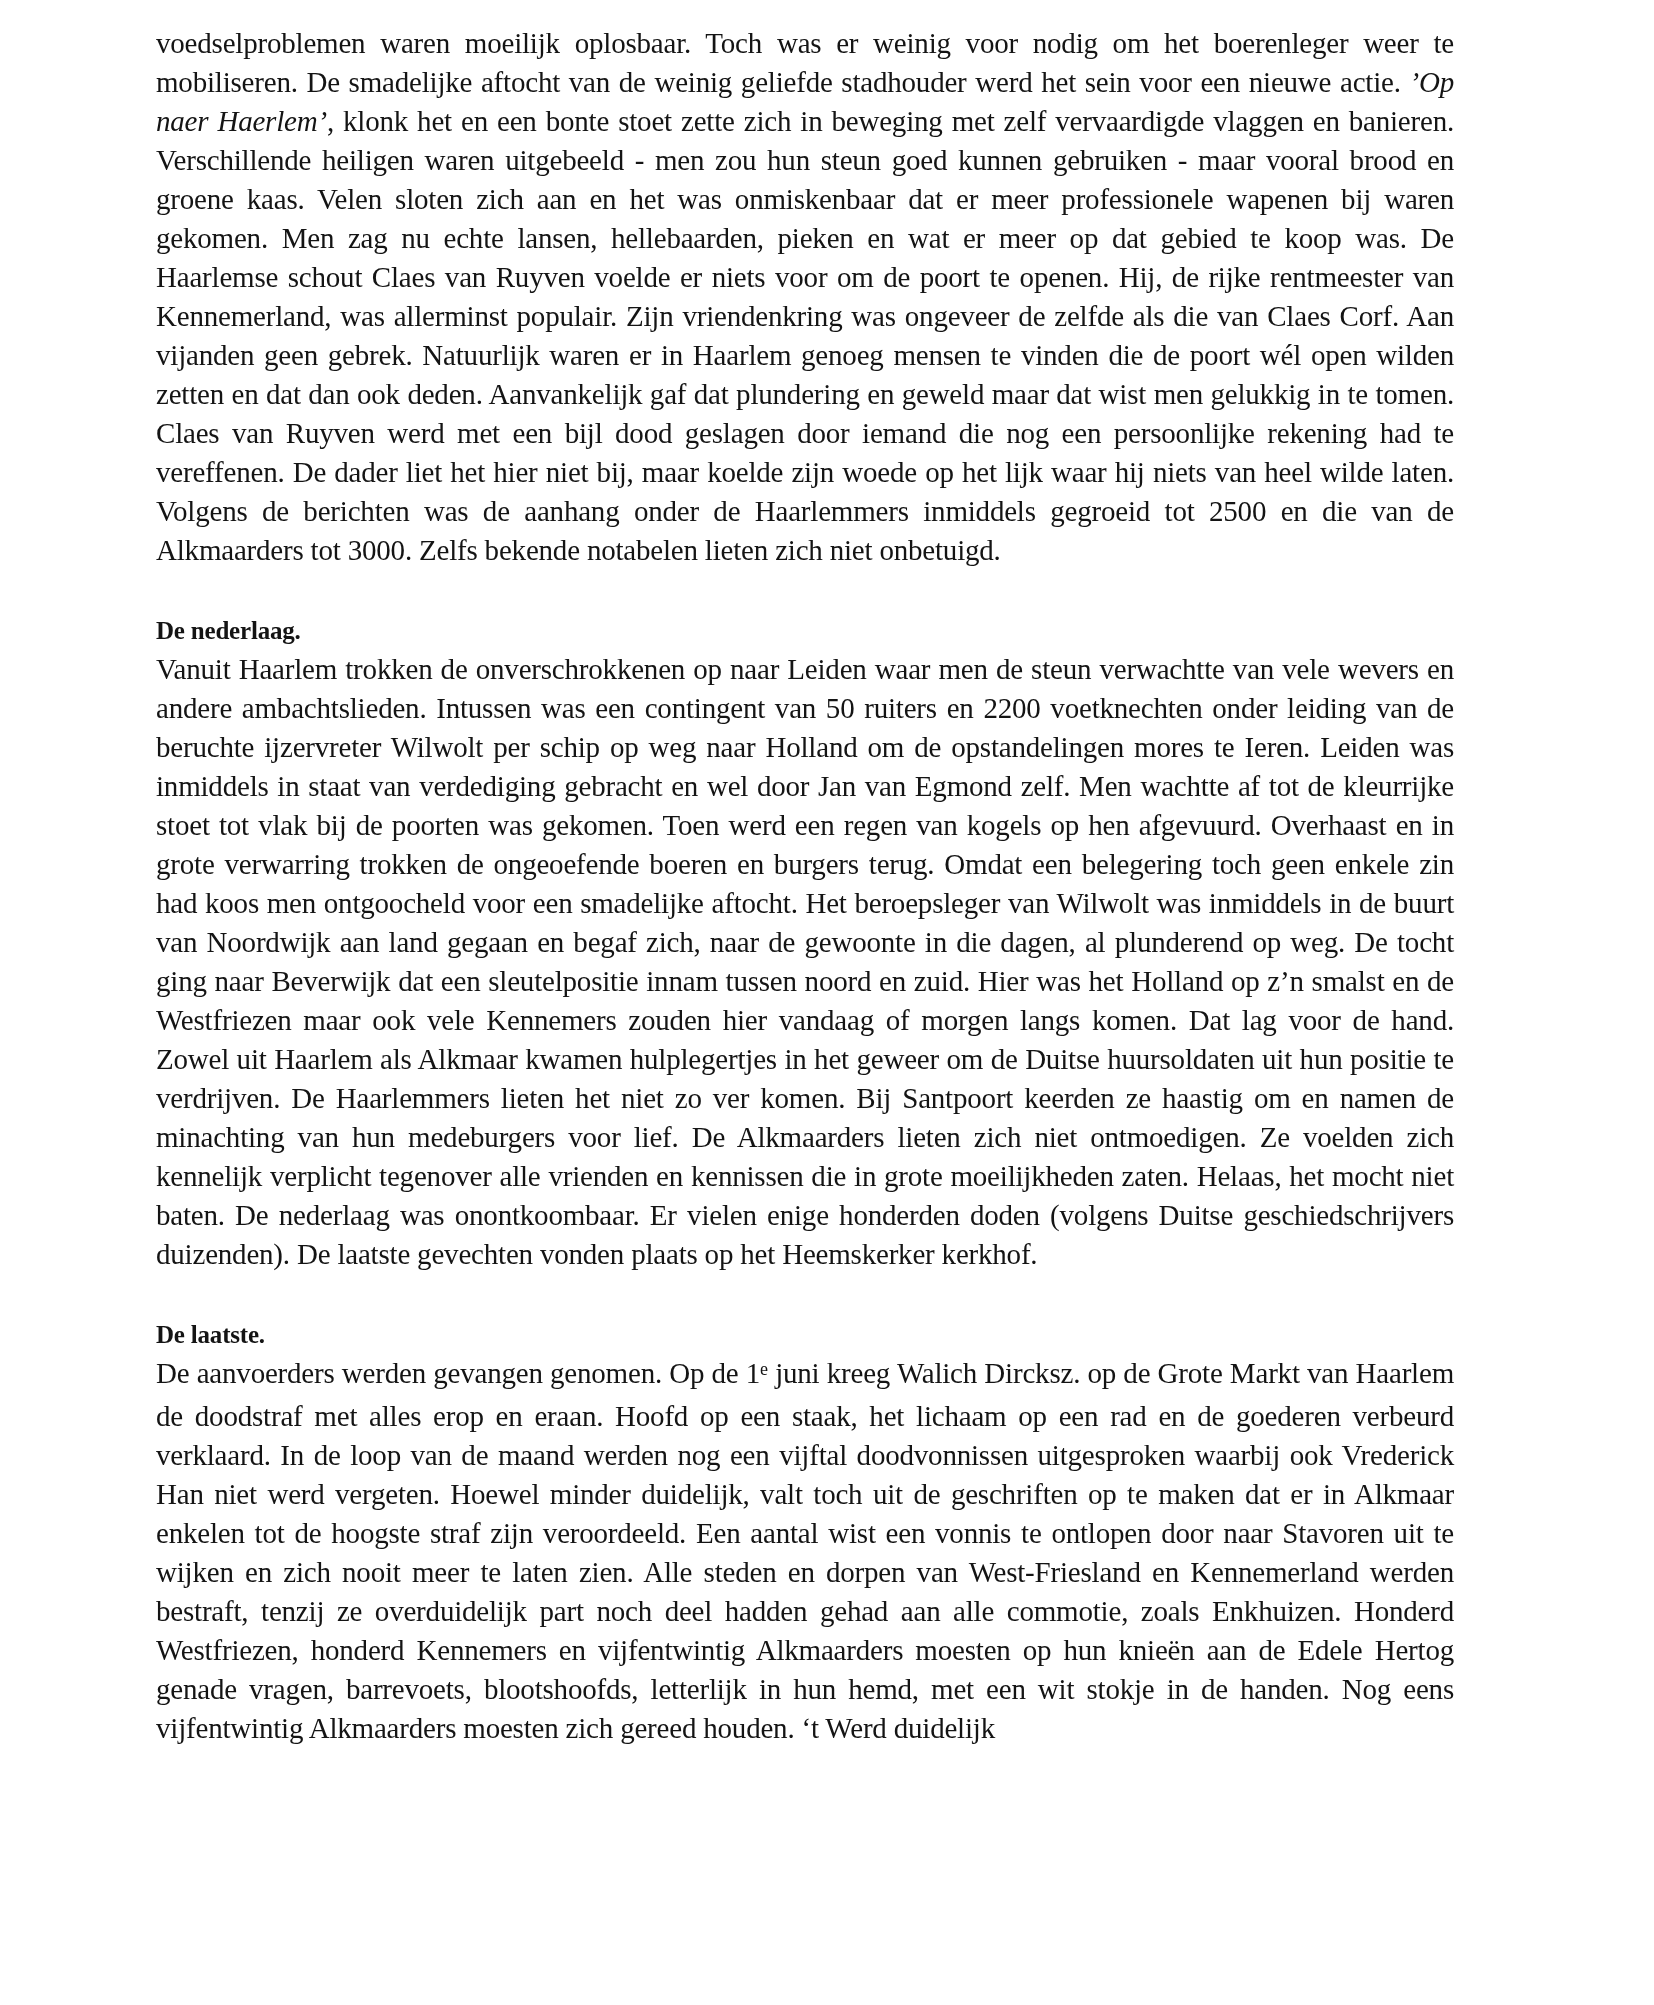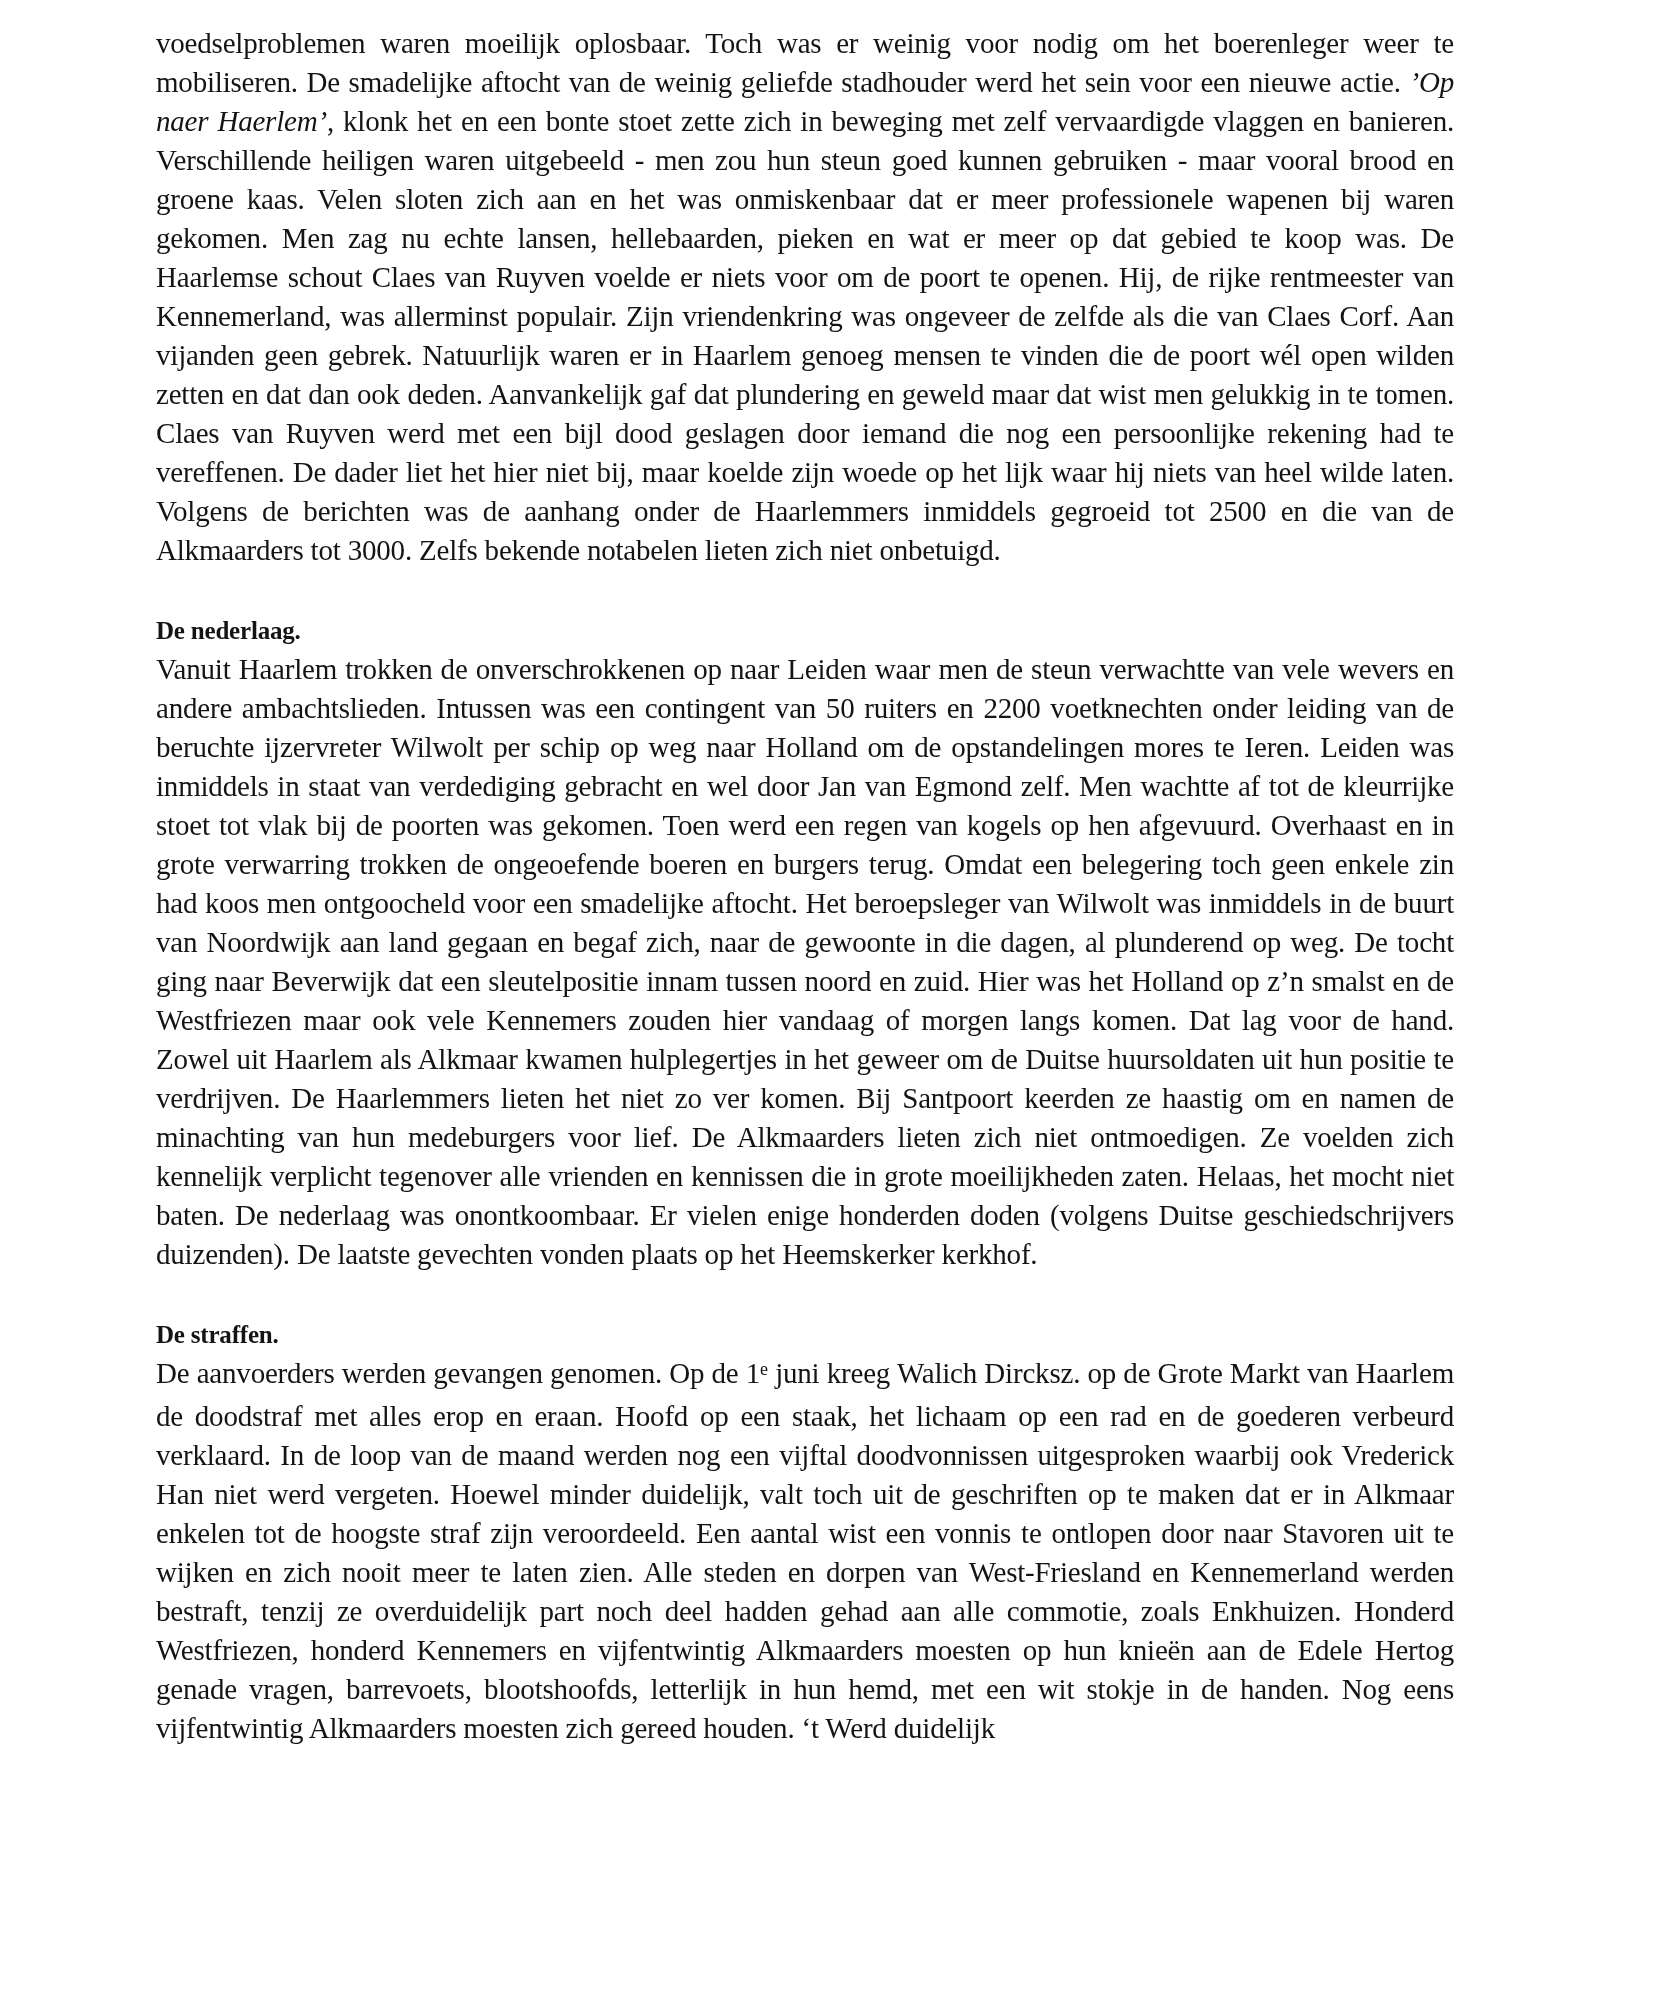--- a/index.html
+++ b/index.html
@@ -48,16 +48,16 @@
   }
 </style>
 </head>
 <body>
 
 <div class="page">
   <main>
       <p class="doc-paragraph"><span class="seg-normal">voedselproblemen waren moeilijk oplosbaar. Toch was er weinig voor nodig om het boerenleger weer te mobiliseren. De smadelijke aftocht van de weinig geliefde stadhouder werd het sein voor een nieuwe actie. </span><span class="seg-italic">’Op naer Haerlem’</span><span class="seg-normal">, klonk het en een bonte stoet zette zich in beweging met zelf vervaardigde vlaggen en banieren. Verschillende heiligen waren uitgebeeld - men zou hun steun goed kunnen gebruiken - maar vooral brood en groene kaas. Velen sloten zich aan en het was onmiskenbaar dat er meer professionele wapenen bij waren gekomen. Men zag nu echte lansen, hellebaarden, pieken en wat er meer op dat gebied te koop was. De Haarlemse schout Claes van Ruyven voelde er niets voor om de poort te openen. Hij, de rijke rentmeester van Kennemerland, was allerminst populair. Zijn vriendenkring was ongeveer de zelfde als die van Claes Corf. Aan vijanden geen gebrek. Natuurlijk waren er in Haarlem genoeg mensen te vinden die de poort wél open wilden zetten en dat dan ook deden. Aanvankelijk gaf dat plundering en geweld maar dat wist men gelukkig in te tomen. Claes van Ruyven werd met een bijl dood geslagen door iemand die nog een persoonlijke rekening had te vereffenen. De dader liet het hier niet bij, maar koelde zijn woede op het lijk waar hij niets van heel wilde laten. Volgens de berichten was de aanhang onder de Haarlemmers inmiddels gegroeid tot 2500 en die van de Alkmaarders tot 3000. Zelfs bekende notabelen lieten zich niet onbetuigd.</span></p>
       <h2 class="doc-heading">De nederlaag.</h2>
       <p class="doc-paragraph"><span class="seg-normal">Vanuit Haarlem trokken de onverschrokkenen op naar Leiden waar men de steun verwachtte van vele wevers en andere ambachtslieden. Intussen was een contingent van 50 ruiters en 2200 voetknechten onder leiding van de beruchte ijzervreter Wilwolt per schip op weg naar Holland om de opstandelingen mores te Ieren. Leiden was inmiddels in staat van verdediging gebracht en wel door Jan van Egmond zelf. Men wachtte af tot de kleurrijke stoet tot vlak bij de poorten was gekomen. Toen werd een regen van kogels op hen afgevuurd. Overhaast en in grote verwarring trokken de ongeoefende boeren en burgers terug. Omdat een belegering toch geen enkele zin had koos men ontgoocheld voor een smadelijke aftocht. Het beroepsleger van Wilwolt was inmiddels in de buurt van Noordwijk aan land gegaan en begaf zich, naar de gewoonte in die dagen, al plunderend op weg. De tocht ging naar Beverwijk dat een sleutelpositie innam tussen noord en zuid. Hier was het Holland op z’n smalst en de Westfriezen maar ook vele Kennemers zouden hier vandaag of morgen langs komen. Dat lag voor de hand. Zowel uit Haarlem als Alkmaar kwamen hulplegertjes in het geweer om de Duitse huursoldaten uit hun positie te verdrijven. De Haarlemmers lieten het niet zo ver komen. Bij Santpoort keerden ze haastig om en namen de minachting van hun medeburgers voor lief. De Alkmaarders lieten zich niet ontmoedigen. Ze voelden zich kennelijk verplicht tegenover alle vrienden en kennissen die in grote moeilijkheden zaten. Helaas, het mocht niet baten. De nederlaag was onontkoombaar. Er vielen enige honderden doden (volgens Duitse geschiedschrijvers duizenden). De laatste gevechten vonden plaats op het Heemskerker kerkhof.</span></p>
-      <h2 class="doc-heading">De straffen.</h2>
+      <h2 class="doc-heading">De laatste.</h2>
       <p class="doc-paragraph"><span class="seg-normal">De aanvoerders werden gevangen genomen. Op de 1</span><span class="seg-superscript">e</span><span class="seg-normal"> juni kreeg Walich Dircksz. op de Grote Markt van Haarlem de doodstraf met alles erop en eraan. Hoofd op een staak, het lichaam op een rad en de goederen verbeurd verklaard. In de loop van de maand werden nog een vijftal doodvonnissen uitgesproken waarbij ook Vrederick Han niet werd vergeten. Hoewel minder duidelijk, valt toch uit de geschriften op te maken dat er in Alkmaar enkelen tot de hoogste straf zijn veroordeeld. Een aantal wist een vonnis te ontlopen door naar Stavoren uit te wijken en zich nooit meer te laten zien. Alle steden en dorpen van West-Friesland en Kennemerland werden bestraft, tenzij ze overduidelijk part noch deel hadden gehad aan alle commotie, zoals Enkhuizen. Honderd Westfriezen, honderd Kennemers en vijfentwintig Alkmaarders moesten op hun knieën aan de Edele Hertog genade vragen, barrevoets, blootshoofds, letterlijk in hun hemd, met een wit stokje in de handen. Nog eens vijfentwintig Alkmaarders moesten zich gereed houden. ‘t Werd duidelijk</span></p>
     </main>
 </div>
 
 </body></html>

